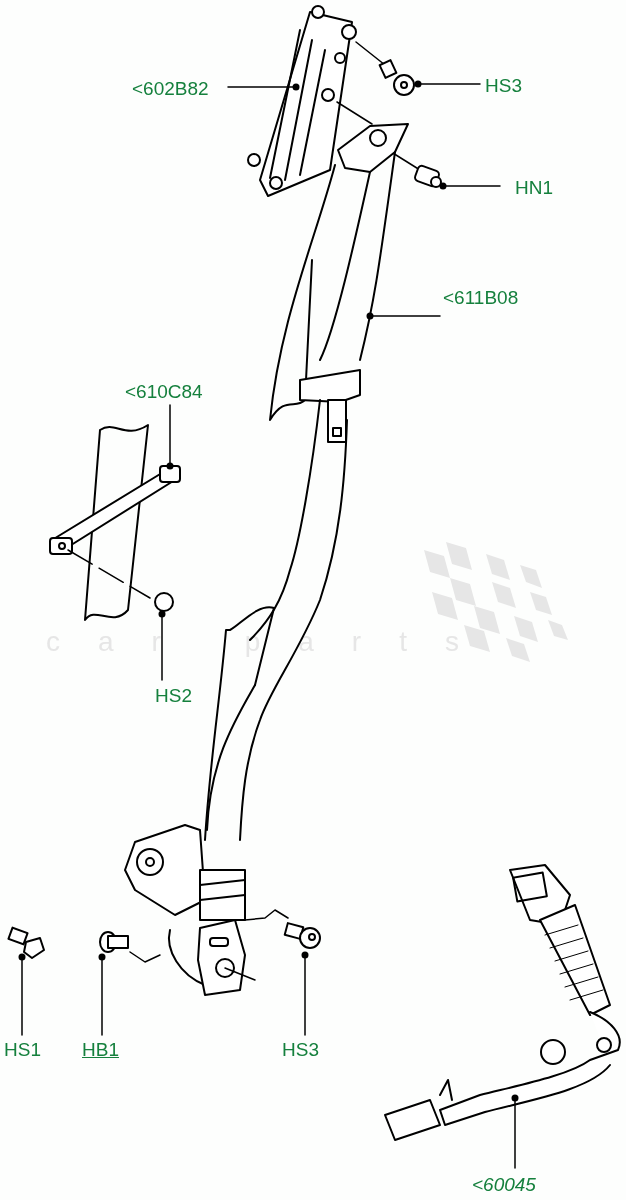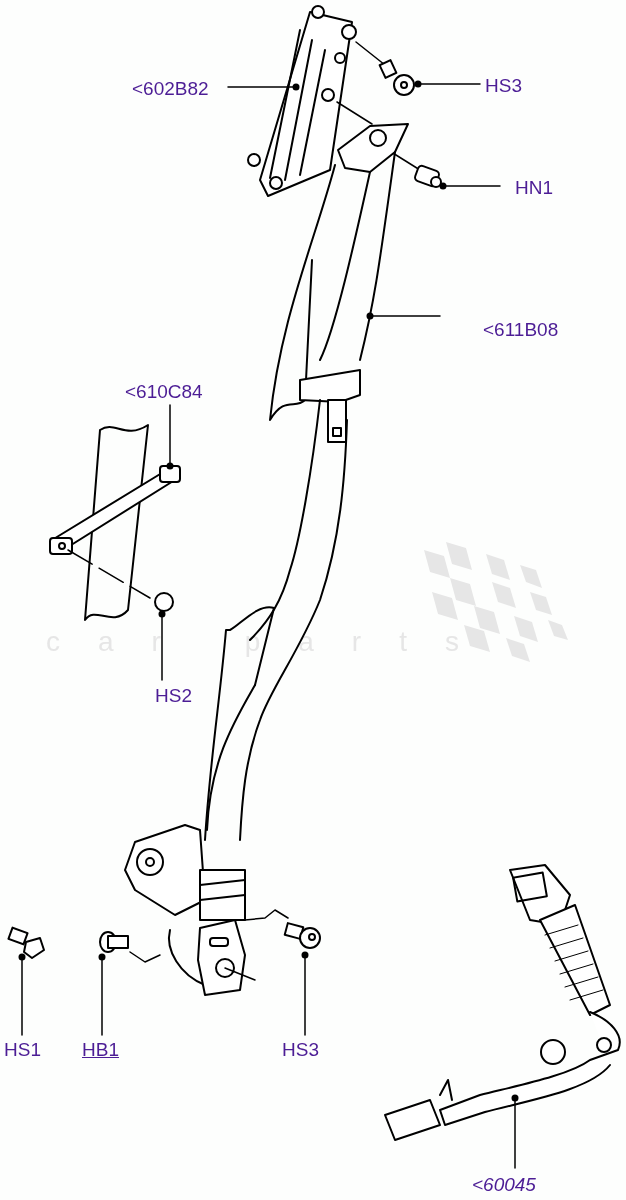--- a/index.html
+++ b/index.html
@@ -1,19 +1,19 @@
 <!DOCTYPE html>
 <html><head>
 <meta charset="utf-8">
 <style>
   html, body { margin: 0; padding: 0; background: #fdfefd; }
   body { width: 626px; height: 1200px; position: relative; overflow: hidden;
          font-family: "Liberation Sans", sans-serif; }
   .canvas { position: absolute; left: 0; top: 0; width: 626px; height: 1200px; }
-  .label { position: absolute; color: #4c1d95; font-size: 19px; line-height: 1;
+  .label { position: absolute; color: #15803d; font-size: 19px; line-height: 1;
            white-space: nowrap; font-family: "Liberation Sans", sans-serif; }
   .wm-main { position: absolute; left: 46px; top: 540px; font-size: 86px; font-weight: bold;
              color: #f7d6d6; letter-spacing: 1px; font-family: "Liberation Sans", sans-serif; line-height: 1; }
   .wm-sub { position: absolute; left: 46px; top: 628px; font-size: 28px; color: #e6e6e6;
             letter-spacing: 38px; font-family: "Liberation Sans", sans-serif; line-height: 1; }
   svg { position: absolute; left: 0; top: 0; }
 </style>
 </head>
 <body>
 
@@ -170,20 +170,20 @@
       <circle cx="22" cy="957" r="3.5"></circle>
       <circle cx="102" cy="957" r="3.5"></circle>
       <circle cx="305" cy="955" r="3.5"></circle>
       <circle cx="515" cy="1098" r="3.5"></circle>
     </g>
   </svg>
 
   <div class="label" style="left:132px; top:79px;">&lt;602B82</div>
   <div class="label" style="left:485px; top:76px;">HS3</div>
   <div class="label" style="left:505px; top:178px;margin-left:10px;">HN1</div>
-  <div class="label" style="left:443px; top:320px;margin-left:40px;">&lt;611B08</div>
+  <div class="label" style="left:443px; top:288px;">&lt;611B08</div>
   <div class="label" style="left:125px; top:382px;">&lt;610C84</div>
   <div class="label" style="left:121px; top:686px;margin-left:34px;">HS2</div>
   <div class="label" style="left:4px; top:1040px;">HS1</div>
   <div class="label" style="left:82px; top:1040px;text-decoration:underline;">HB1</div>
   <div class="label" style="left:282px; top:1040px;">HS3</div>
   <div class="label" style="left:472px; top:1175px;font-style:italic;">&lt;60045</div>
 </div>
 
 </body></html>

